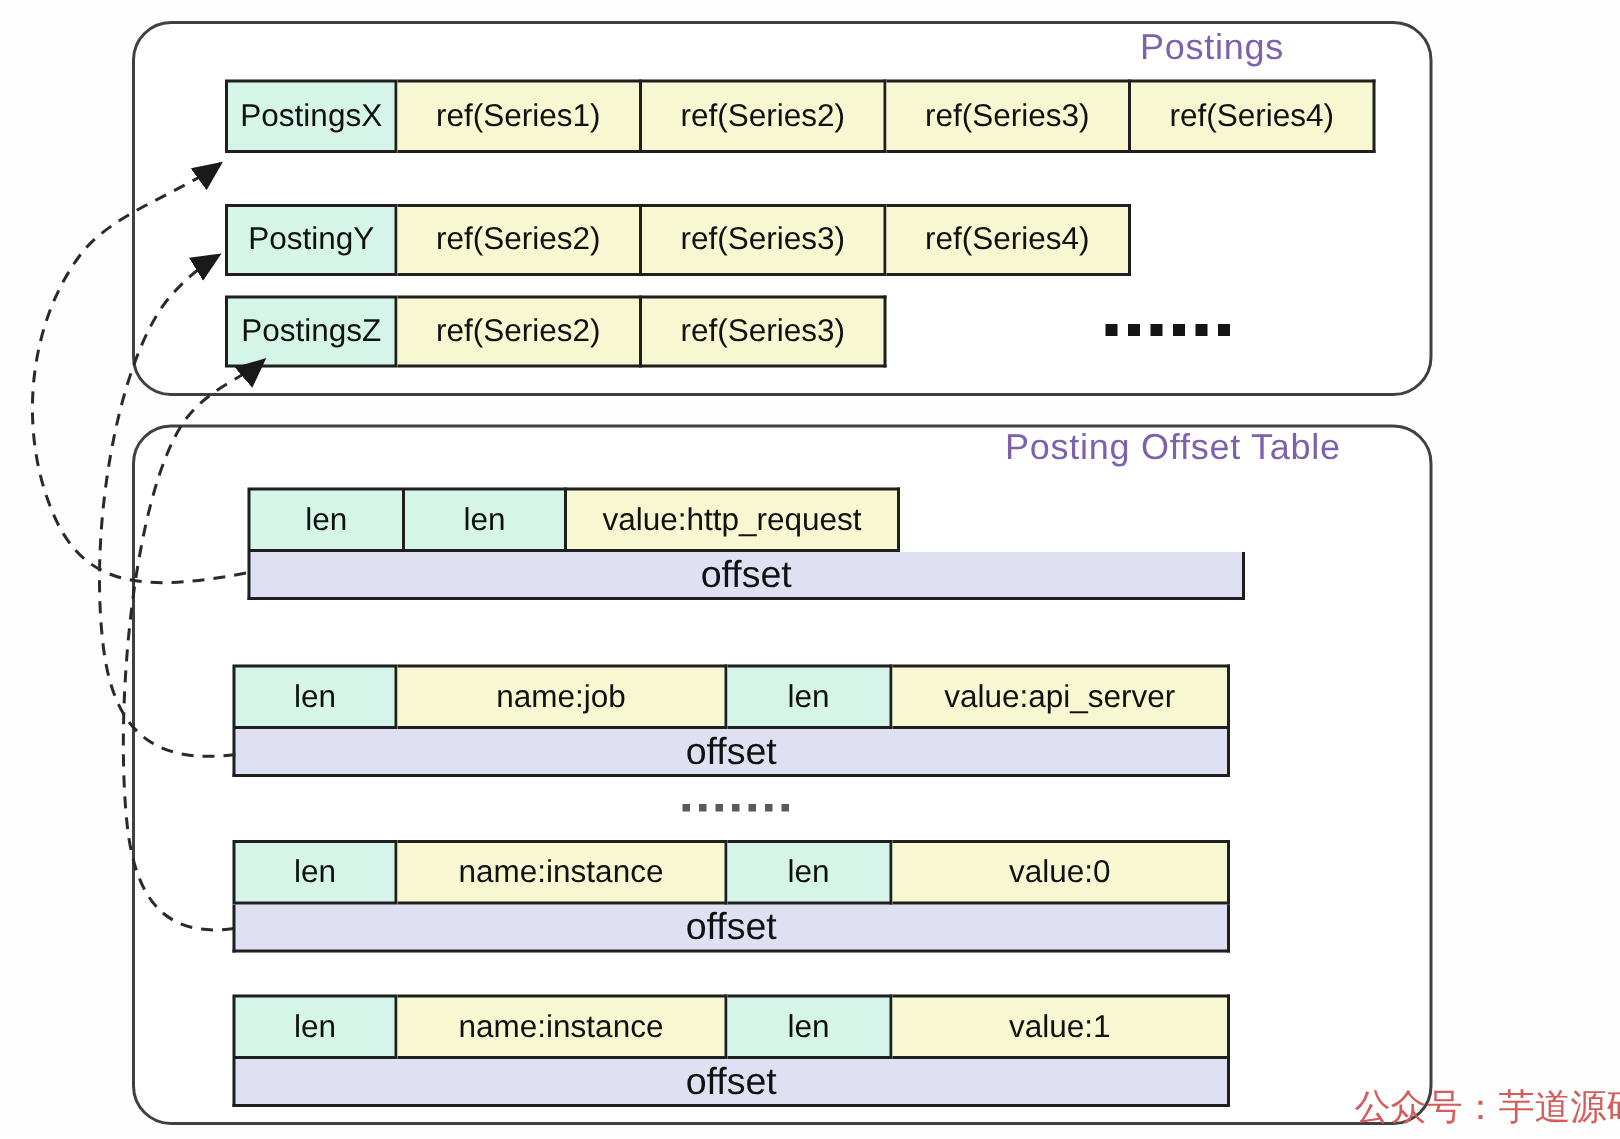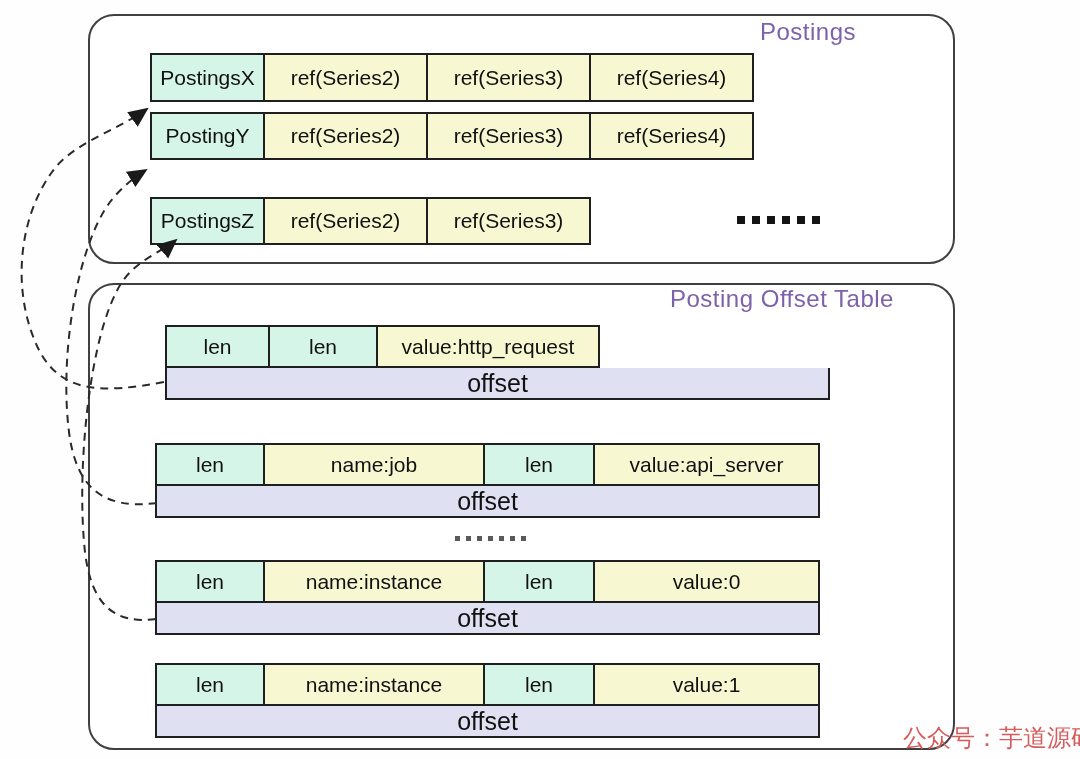--- a/index.html
+++ b/index.html
@@ -60,25 +60,26 @@
 </head>
 <body>
 
 <div class="canvas" style="--purple: #7d61ab; --mint: #d6f5e9; --yellow: #f7f7d2; --lavender: #dfe1f3; --cell-border: #1f1f1f; --box-border: #404040; --wm-red: #d55c5c;">
 
   <div class="box box-postings"></div>
   <div class="box-title title-postings">Postings</div>
   <div id="postings-rows">
       <div class="prow" style="left: 150px; top: 53px;">
         <div class="cell mint first" style="width: 115px; height: 49px;">PostingsX</div>
+        <div class="cell yellow" style="width: 163px; height: 49px;">ref(Series1)</div>
         <div class="cell yellow" style="width: 163px; height: 49px;">ref(Series2)</div>
         <div class="cell yellow" style="width: 163px; height: 49px;">ref(Series3)</div>
         <div class="cell yellow" style="width: 163px; height: 49px;">ref(Series4)</div>
       </div>
-      <div class="prow" style="left: 150px; top: 112px;">
+      <div class="prow" style="left: 150px; top: 136px;">
         <div class="cell mint first" style="width: 115px; height: 48px;">PostingY</div>
         <div class="cell yellow" style="width: 163px; height: 48px;">ref(Series2)</div>
         <div class="cell yellow" style="width: 163px; height: 48px;">ref(Series3)</div>
         <div class="cell yellow" style="width: 163px; height: 48px;">ref(Series4)</div>
       </div>
       <div class="prow" style="left: 150px; top: 197px;">
         <div class="cell mint first" style="width: 115px; height: 48px;">PostingsZ</div>
         <div class="cell yellow" style="width: 163px; height: 48px;">ref(Series2)</div>
         <div class="cell yellow" style="width: 163px; height: 48px;">ref(Series3)</div>
       </div>

